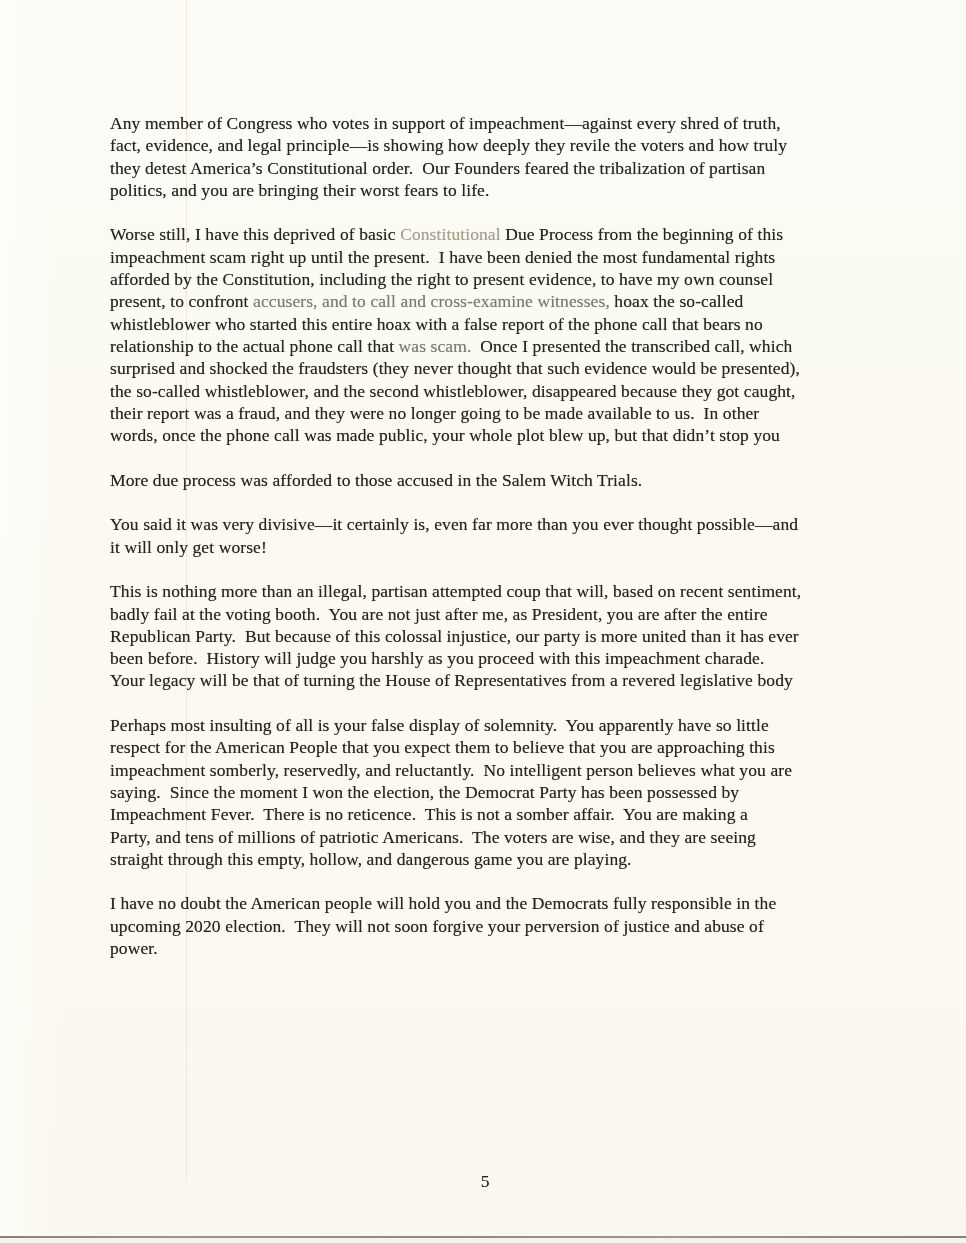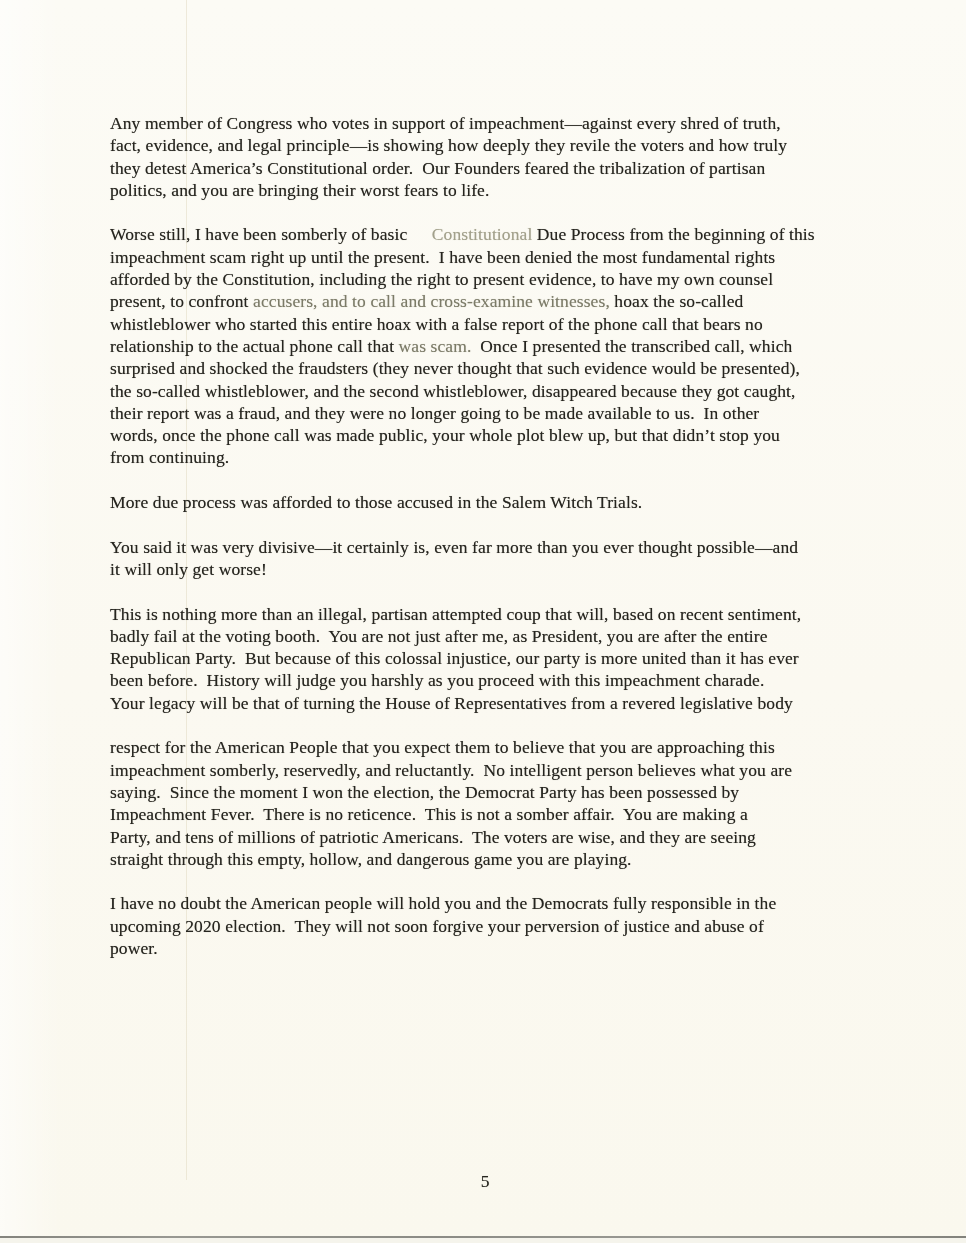--- a/index.html
+++ b/index.html
@@ -63,21 +63,20 @@
   .line {
     font-size: 17.5px;
     line-height: 22.3px;
     white-space: pre;
     letter-spacing: 0.1px;
     text-shadow: 0 0 0.7px rgba(50, 48, 40, 0.55);
   }
   .fade-strong {
     color: #a2a08b;
     text-shadow: 0 0 0.8px rgba(162, 160, 140, 0.5);
-    margin-left: 20px;
   }
   .fade-mild {
     color: #7c7b68;
     text-shadow: 0 0 0.8px rgba(124, 123, 104, 0.5);
   }
   #page-number {
     position: absolute;
     left: 465px;
     top: 1170px;
     width: 40px;
@@ -95,47 +94,47 @@
   <div id="fold-line"></div>
 
   <div id="letter-body">
       <div class="para">
         <div class="line">Any member of Congress who votes in support of impeachment—against every shred of truth,</div>
         <div class="line">fact, evidence, and legal principle—is showing how deeply they revile the voters and how truly</div>
         <div class="line">they detest America’s Constitutional order.  Our Founders feared the tribalization of partisan</div>
         <div class="line">politics, and you are bringing their worst fears to life.</div>
       </div>
       <div class="para">
-        <div class="line"><span>Worse still, I have been somberly of basic </span><span class="fade-strong">Constitutional</span><span> Due Process from the beginning of this</span></div>
+        <div class="line"><span>Worse still, I have this deprived of basic </span><span class="fade-strong">Constitutional</span><span> Due Process from the beginning of this</span></div>
         <div class="line">impeachment scam right up until the present.  I have been denied the most fundamental rights</div>
         <div class="line">afforded by the Constitution, including the right to present evidence, to have my own counsel</div>
         <div class="line"><span>present, to confront </span><span class="fade-mild">accusers, and to call and cross-examine witnesses,</span><span> hoax the so-called</span></div>
         <div class="line">whistleblower who started this entire hoax with a false report of the phone call that bears no</div>
         <div class="line"><span>relationship to the actual phone call that </span><span class="fade-mild">was scam.</span><span>  Once I presented the transcribed call, which</span></div>
         <div class="line">surprised and shocked the fraudsters (they never thought that such evidence would be presented),</div>
         <div class="line">the so-called whistleblower, and the second whistleblower, disappeared because they got caught,</div>
         <div class="line">their report was a fraud, and they were no longer going to be made available to us.  In other</div>
         <div class="line">words, once the phone call was made public, your whole plot blew up, but that didn’t stop you</div>
-        <div class="line">from continuing.</div>
       </div>
       <div class="para">
         <div class="line">More due process was afforded to those accused in the Salem Witch Trials.</div>
       </div>
       <div class="para">
         <div class="line">You said it was very divisive—it certainly is, even far more than you ever thought possible—and</div>
         <div class="line">it will only get worse!</div>
       </div>
       <div class="para">
         <div class="line">This is nothing more than an illegal, partisan attempted coup that will, based on recent sentiment,</div>
         <div class="line">badly fail at the voting booth.  You are not just after me, as President, you are after the entire</div>
         <div class="line">Republican Party.  But because of this colossal injustice, our party is more united than it has ever</div>
         <div class="line">been before.  History will judge you harshly as you proceed with this impeachment charade.</div>
         <div class="line">Your legacy will be that of turning the House of Representatives from a revered legislative body</div>
       </div>
       <div class="para">
+        <div class="line">Perhaps most insulting of all is your false display of solemnity.  You apparently have so little</div>
         <div class="line">respect for the American People that you expect them to believe that you are approaching this</div>
         <div class="line">impeachment somberly, reservedly, and reluctantly.  No intelligent person believes what you are</div>
         <div class="line">saying.  Since the moment I won the election, the Democrat Party has been possessed by</div>
         <div class="line">Impeachment Fever.  There is no reticence.  This is not a somber affair.  You are making a</div>
         <div class="line">Party, and tens of millions of patriotic Americans.  The voters are wise, and they are seeing</div>
         <div class="line">straight through this empty, hollow, and dangerous game you are playing.</div>
       </div>
       <div class="para">
         <div class="line">I have no doubt the American people will hold you and the Democrats fully responsible in the</div>
         <div class="line">upcoming 2020 election.  They will not soon forgive your perversion of justice and abuse of</div>

